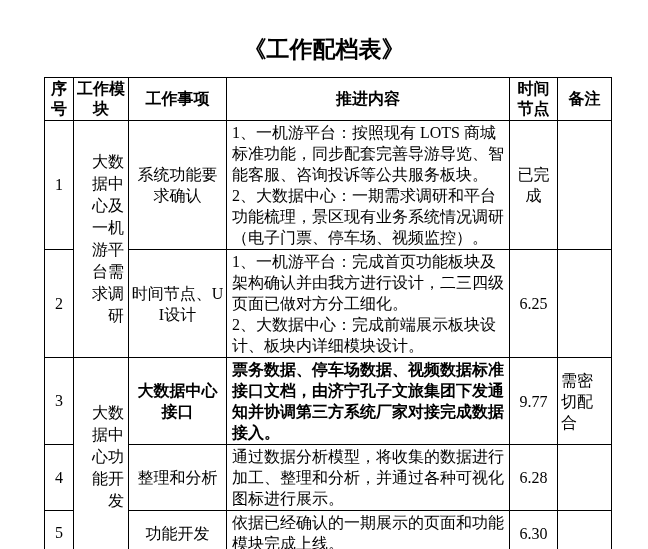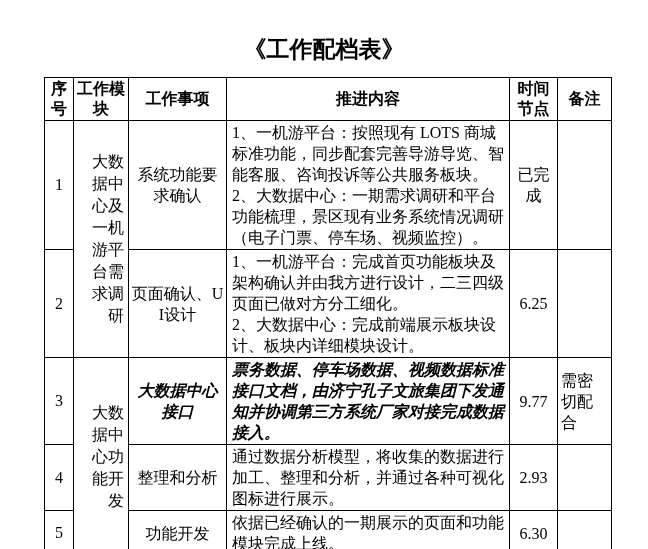--- a/index.html
+++ b/index.html
@@ -49,21 +49,21 @@
     padding: 1px 5px;
   }
   .c-time { text-align: center; line-height: 21px; padding: 2px 3px; }
   .c-note { line-height: 21px; padding: 0 3px; }
   tr.r-h { height: 43px; }
   tr.r1 { height: 125px; }
   tr.r2 { height: 108px; }
   tr.r3 { height: 63px; }
   tr.r4 { height: 63px; }
   tr.r5 { height: 40px; }
-  .bold { font-weight: bold; font-style: italic; }
+  .bold { font-weight: bold; }
 </style>
 </head>
 <body>
 
 <div class="page">
 
   <h1 class="doc-title">《工作配档表》</h1>
 
   <table class="worktable">
     <colgroup>
@@ -90,41 +90,41 @@
       <td class="c-mod" rowspan="2">大数据中心及一机游平台需求调研</td>
       <td class="c-item">系统功能要求确认</td>
       <td class="c-content">1、一机游平台：按照现有 LOTS 商城标准功能，同步配套完善导游导览、智能客服、咨询投诉等公共服务板块。
 2、大数据中心：一期需求调研和平台功能梳理，景区现有业务系统情况调研（电子门票、停车场、视频监控）。</td>
       <td class="c-time">已完成</td>
       <td class="c-note"></td>
     </tr>
 
     <tr class="r2">
       <td class="c-no">2</td>
-      <td class="c-item">页面确认、UI设计</td>
+      <td class="c-item">时间节点、UI设计</td>
       <td class="c-content">1、一机游平台：完成首页功能板块及架构确认并由我方进行设计，二三四级页面已做对方分工细化。
 2、大数据中心：完成前端展示板块设计、板块内详细模块设计。</td>
       <td class="c-time">6.25</td>
       <td class="c-note"></td>
     </tr>
 
     <tr class="r3">
       <td class="c-no">3</td>
       <td class="c-mod" rowspan="3">大数据中心功能开发</td>
       <td class="c-item bold">大数据中心接口</td>
       <td class="c-content bold">票务数据、停车场数据、视频数据标准接口文档，由济宁孔子文旅集团下发通知并协调第三方系统厂家对接完成数据接入。</td>
       <td class="c-time">9.77</td>
       <td class="c-note">需密切配合</td>
     </tr>
 
     <tr class="r4">
       <td class="c-no">4</td>
       <td class="c-item">整理和分析</td>
       <td class="c-content">通过数据分析模型，将收集的数据进行加工、整理和分析，并通过各种可视化图标进行展示。</td>
-      <td class="c-time">2.93</td>
+      <td class="c-time">6.28</td>
       <td class="c-note"></td>
     </tr>
 
     <tr class="r5">
       <td class="c-no">5</td>
       <td class="c-item">功能开发</td>
       <td class="c-content">依据已经确认的一期展示的页面和功能模块完成上线。</td>
       <td class="c-time">6.30</td>
       <td class="c-note"></td>
     </tr>

